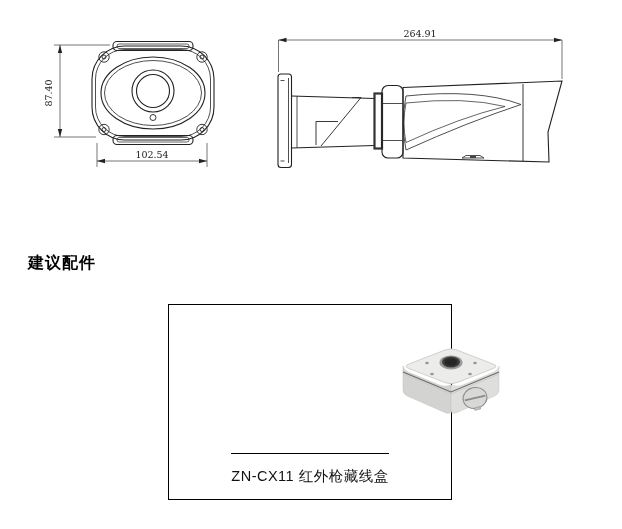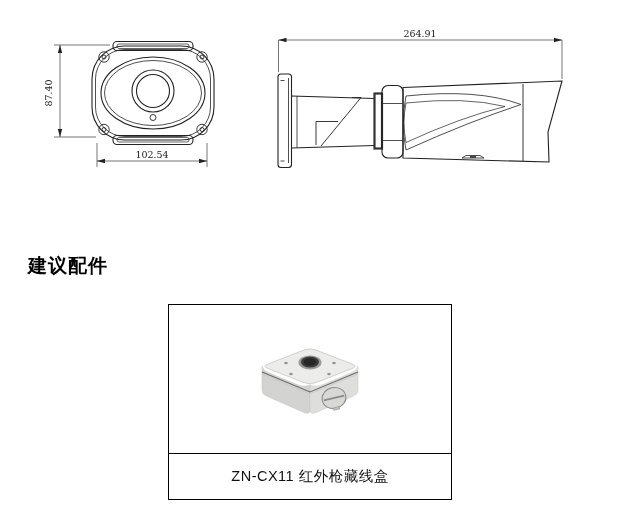--- a/index.html
+++ b/index.html
@@ -4,26 +4,26 @@
 <style>
   html,body{margin:0;padding:0;}
   body{
     width:622px;height:529px;position:relative;background:#ffffff;
     font-family:"Liberation Sans",sans-serif;color:#000;overflow:hidden;
   }
   .drawings-svg{position:absolute;left:0;top:0;}
   .dim-text{font-family:"DejaVu Serif",serif;font-size:9.5px;fill:#222;}
   .section-heading{
     position:absolute;left:28px;top:253px;
-    font-size:19px;font-weight:700;letter-spacing:1px;color:#000;
+    font-size:16px;font-weight:700;letter-spacing:1px;color:#000;
   }
   .accessory-frame{
     position:absolute;left:168px;top:304px;width:282px;height:194px;
     border:1.6px solid #000;background:#fff;
-    display:flex;flex-direction:column;
+    display:flex;flex-direction:column;align-items:center;
   }
   .accessory-image-area{flex:1;position:relative;}
   .accessory-image-area svg{position:absolute;left:86px;top:40px;}
   .accessory-caption-row{
     height:45px;border-top:1.6px solid #000;
     display:flex;align-items:center;justify-content:center;
   }
   .accessory-caption{font-size:14.5px;color:#111;letter-spacing:0.5px;}
 </style>
 </head>

